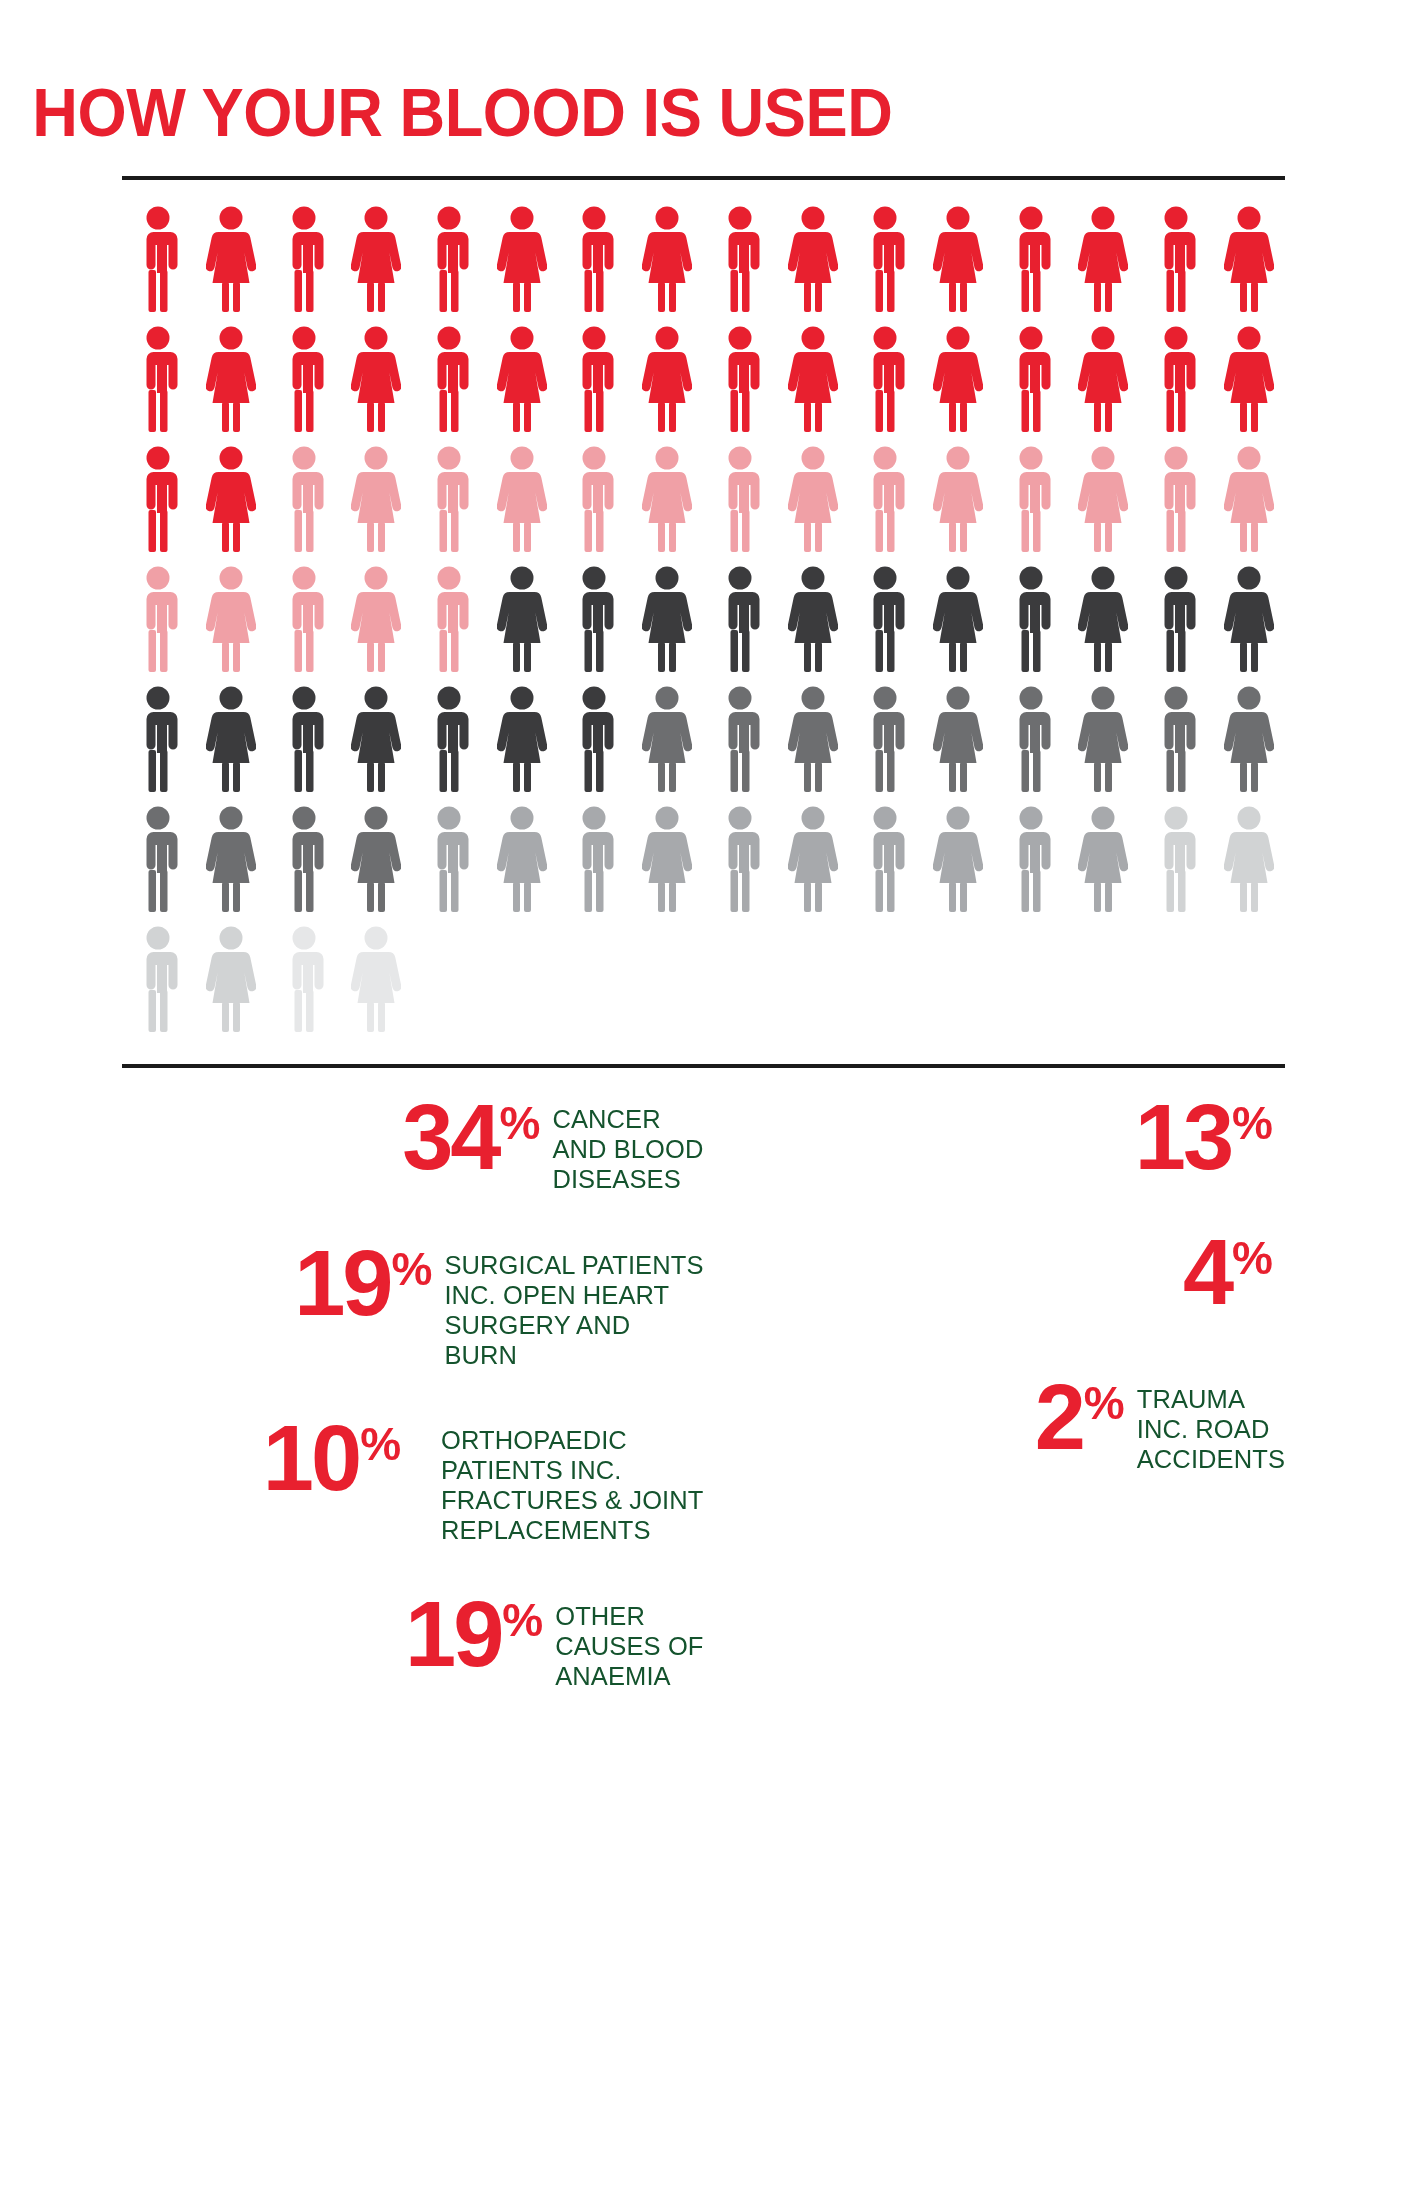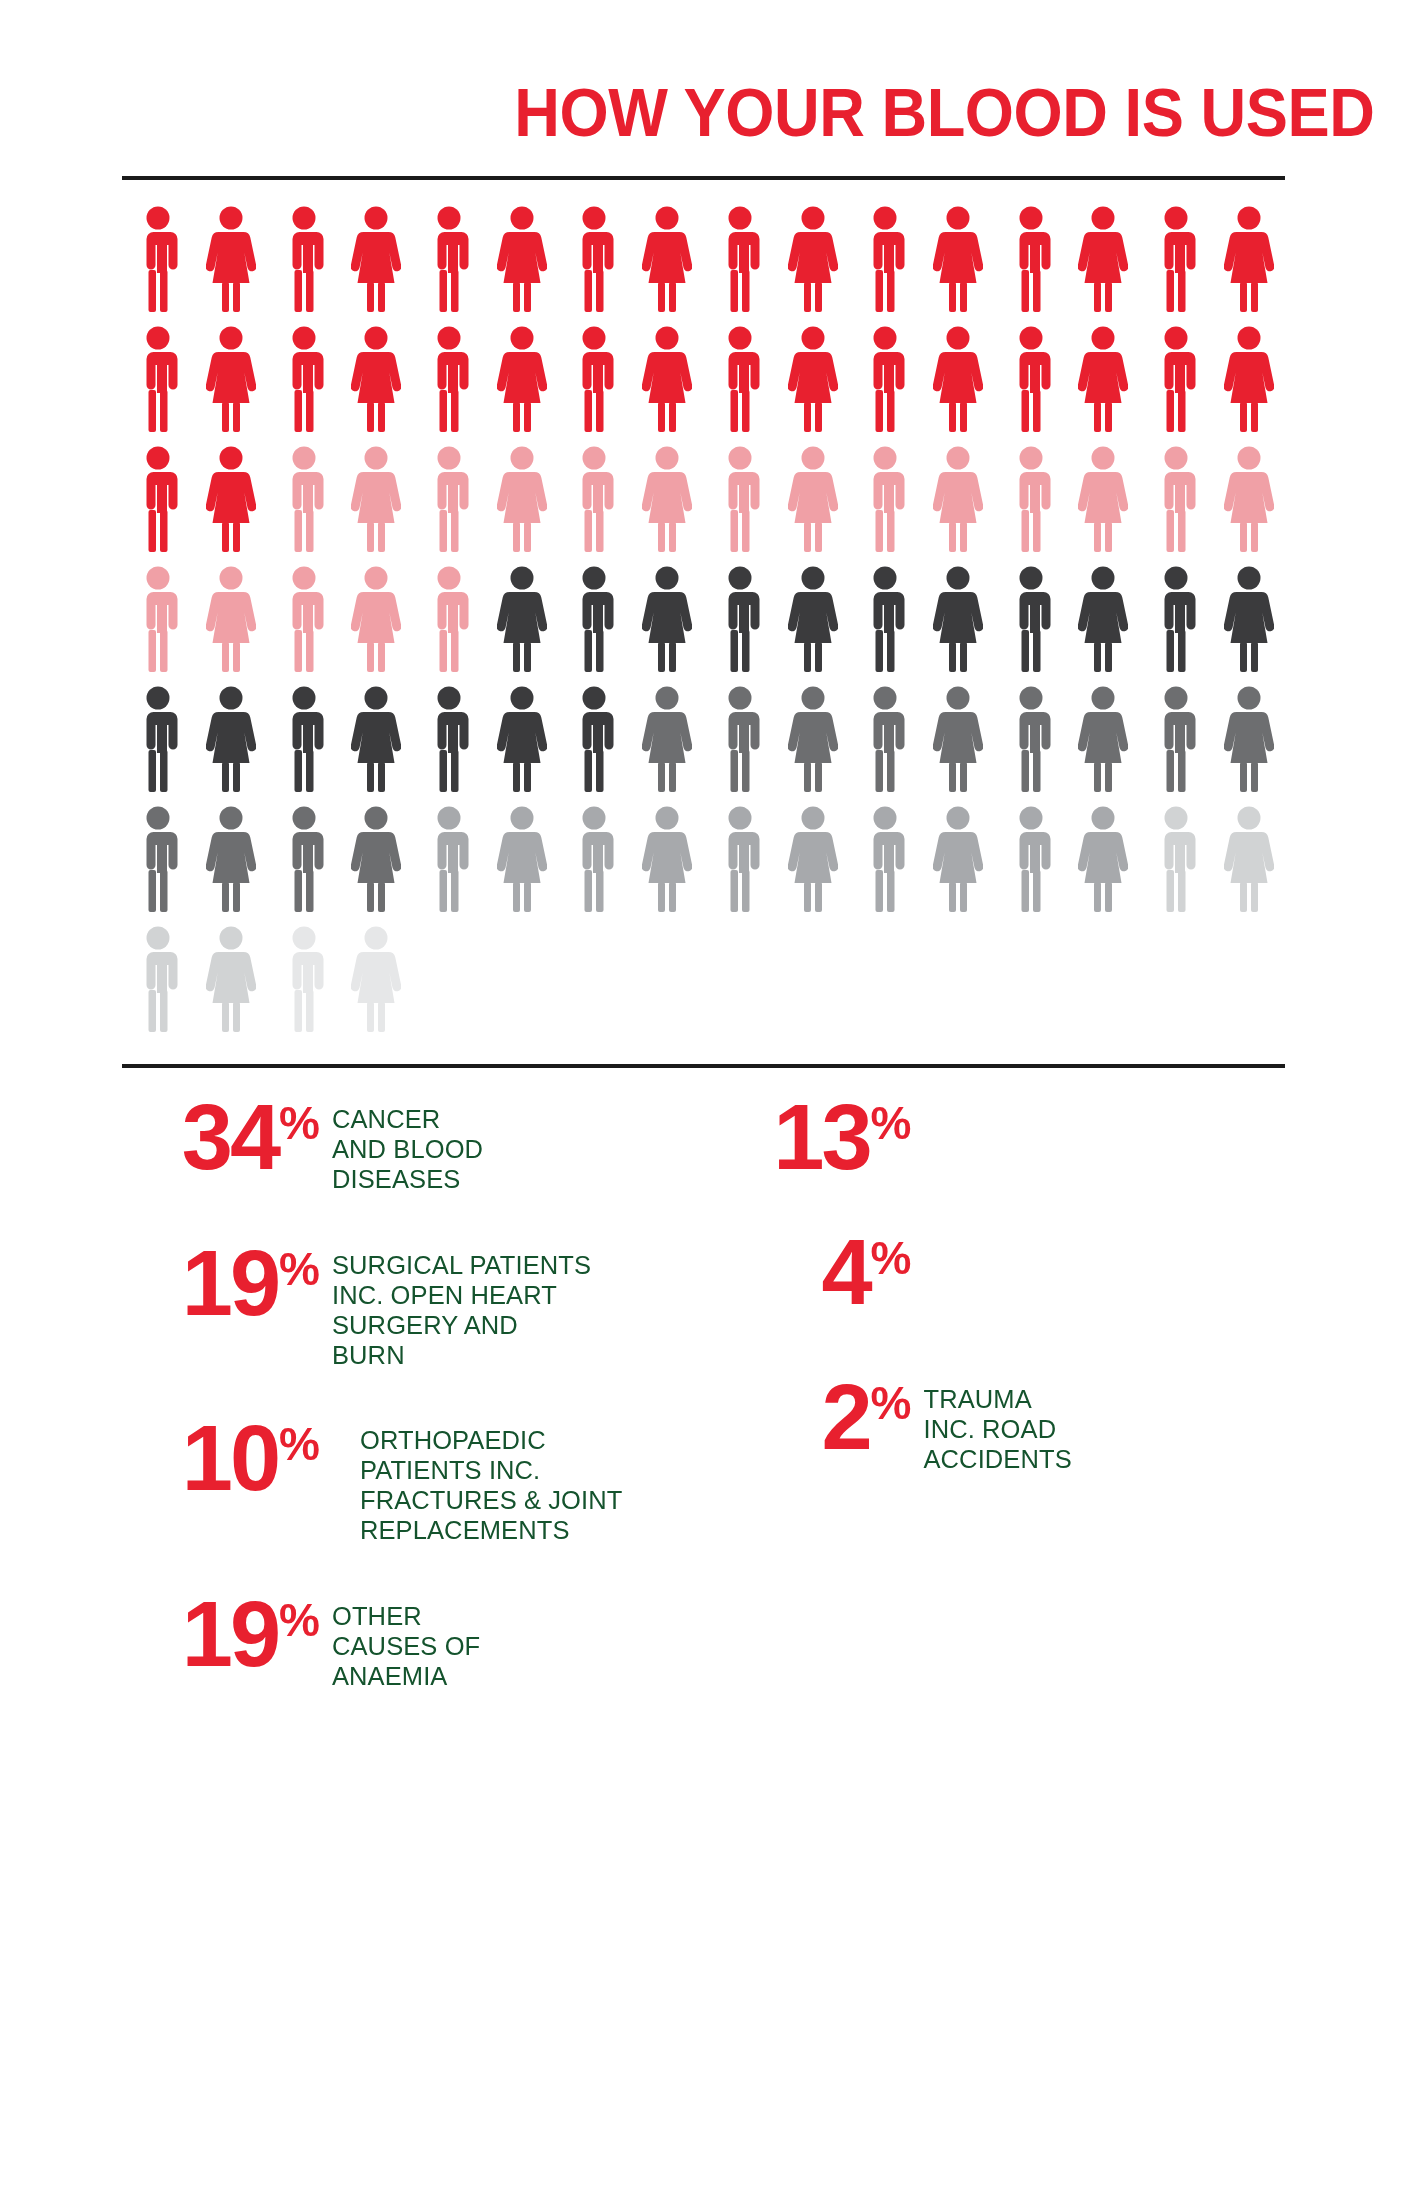--- a/index.html
+++ b/index.html
@@ -10,22 +10,22 @@
   }
   .page {
     position: relative;
     width: 1407px; height: 2190px;
     background: #ffffff;
     overflow: hidden;
   }
 
   
   .title-wrap {
-    padding: 78px 0 0 16px;
-    text-align: right;
+    padding: 78px 0 0 0;
+    text-align: left;
   }
   .title {
     display: inline-block;
     color: #e8202f;
     font-size: 68px;
     font-weight: bold;
     letter-spacing: -0.5px;
     line-height: 1;
     transform: scaleX(0.93);
     transform-origin: center;
@@ -70,20 +70,21 @@
   .legend-col {
     width: 50%;
     display: flex;
     flex-direction: column;
   }
   .legend-col.right { padding-left: 30px; }
   .legend-item {
     display: flex;
     align-items: flex-start;
     margin-bottom: 44px;
+    justify-content: flex-end;
   }
   .legend-num-box {
     display: flex;
     align-items: flex-start;
     justify-content: flex-end;
     min-width: 210px;
     padding-right: 12px;
   }
   .legend-col.right .legend-num-box { min-width: 190px; }
   .pct-num {

